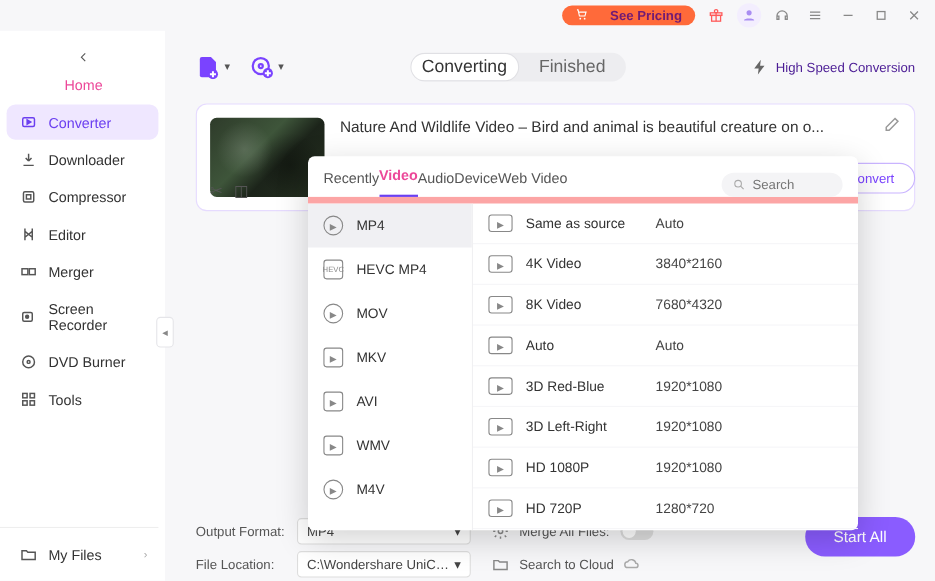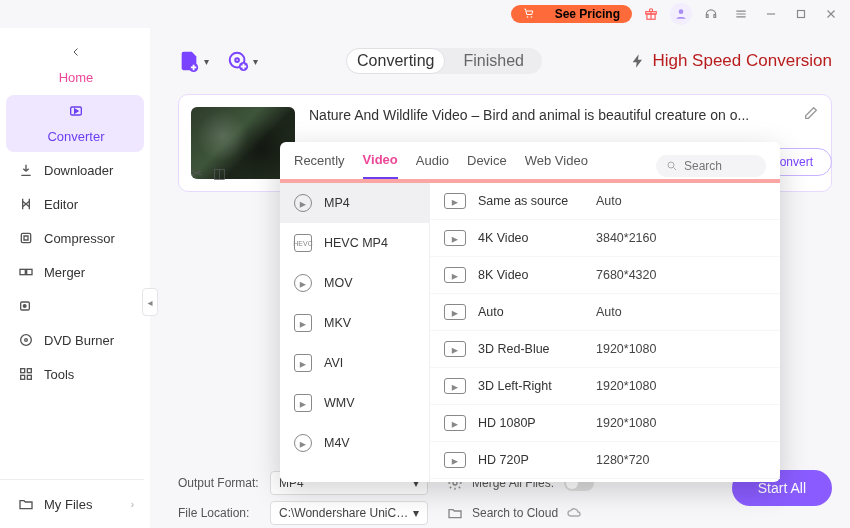--- a/index.html
+++ b/index.html
@@ -1,64 +1,64 @@
 <!DOCTYPE html>
 <html><head>
 <meta charset="utf-8">
 <style>
 * { box-sizing: border-box; margin: 0; padding: 0; font-family: -apple-system, BlinkMacSystemFont, "Segoe UI", sans-serif; }
 body { width: 850px; height: 528px; background: #f7f7f9; overflow: hidden; position: relative; }
 
 .titlebar { height: 28px; display: flex; justify-content: flex-end; align-items: center; padding: 0 8px; gap: 8px; }
-.see-pricing { background: #ff6a3a; color: #000000; border-radius: 12px; padding: 2px 12px; font-size: 12px; font-weight: 600; display: flex; gap: 20px; cursor: pointer; }
+.see-pricing { background: #ff6a3a; color: #701a75; border-radius: 12px; padding: 2px 12px; font-size: 12px; font-weight: 600; display: flex; gap: 20px; cursor: pointer; }
 .titlebar-icon { width: 22px; height: 22px; display: flex; align-items: center; justify-content: center; color: #888; cursor: pointer; }
 .titlebar-icon svg { width: 14px; height: 14px; }
 .avatar-icon { background: #f3eefe; border-radius: 50%; width: 22px; height: 22px; display:flex; align-items:center; justify-content:center; color:#a98df2;}
 
 .wrap { display: flex; height: calc(100% - 28px); }
 
 .sidebar { width: 150px; background: #fff; padding: 6px 6px 6px 0; display: flex; flex-direction: column; position: relative; }
 .sidebar-top { flex: 1; }
 .side-item { display: flex; align-items: center; gap: 10px; padding: 8px 10px 8px 12px; font-size: 13px; color: #333; border-radius: 8px; margin: 2px 0 2px 6px; cursor: pointer; }
 .side-item.home { color: #ec4899; font-weight: 400; flex-direction: column; }
 .side-item.home .icn { color: #555; }
-.side-item.active { background: #efe7ff; color: #6b3ff0; flex-direction: column; }
+.side-item.active { background: #efe7ff; color: #6b3ff0; }
 .side-item.active .icn { color: #6b3ff0; }
 .side-item .icn { width: 16px; height: 16px; display: flex; align-items: center; justify-content: center; color: #555; }
 .side-collapse { position: absolute; right: -8px; top: 260px; width: 16px; height: 28px; background: #fff; border: 1px solid #e5e5e9; border-radius: 4px; display:flex; align-items:center; justify-content:center; color:#888; cursor:pointer; font-size:10px;}
 .sidebar-bottom { border-top: 1px solid #eee; padding-top: 6px; }
 
 .main { flex: 1; position: relative; padding: 10px 18px 0 28px; }
 
 .toolbar { display: flex; align-items: center; justify-content: space-between; height: 46px; }
 .toolbar-left { display: flex; gap: 18px; align-items: center; }
 .tool-btn { display: flex; align-items: center; color: #7a43ff; cursor: pointer; }
 .tool-btn svg { width: 22px; height: 22px; }
 .chev { font-size: 10px; color: #555; margin-left: 4px; }
 
 .segmented { display: flex; background: #ededf0; border-radius: 16px; overflow: hidden; width: 196px; height: 26px; }
 .segmented div { flex: 1; display: flex; align-items: center; justify-content: center; font-size: 16px; color: #666; cursor: pointer; }
 .segmented div.on { background: #fff; border: 1px solid #e0e0e4; border-radius: 16px; color: #333; }
 
-.hispeed { display: flex; align-items: center; gap: 6px; font-size: 17px; color: #b91c1c; cursor: pointer; }
+.hispeed { display: flex; align-items: center; gap: 6px; font-size: 12px; color: #4c1d95; cursor: pointer; }
 .hispeed svg { width: 16px; height: 16px; color: #666; }
 
 .card { margin-top: 10px; background: #fff; border: 1px solid #e6dbff; border-radius: 10px; padding: 12px; display: flex; align-items: flex-start; gap: 14px; position: relative; }
 .thumb { width: 104px; height: 72px; border-radius: 6px; background: linear-gradient(135deg,#2e3b2a 0%, #3e553a 40%, #1c241a 60%, #253020 100%); position: relative; overflow:hidden;}
 .thumb::after { content:""; position:absolute; inset:0; background: radial-gradient(circle at 30% 40%, rgba(255,255,255,0.15), transparent 30%), radial-gradient(circle at 70% 60%, rgba(0,0,0,0.3), transparent 35%);}
 .card-title { font-size: 14px; color: #333; }
 .edit-title { position: absolute; right: 12px; top: 10px; color: #999; cursor: pointer; }
 .mini-tools { position:absolute; left: 12px; bottom: 10px; display:flex; gap: 10px; color:#555;}
 .mini-tools span { cursor:pointer; font-size:14px;}
 
 .convert-pill { position: absolute; right: 18px; top: 120px; border: 1px solid #c9b4ff; color: #7a43ff; background:#fff; border-radius: 16px; padding: 6px 18px; font-size: 12px; cursor: pointer; }
 
 
 .popup { position: absolute; left: 280px; top: 142px; width: 500px; height: 340px; background: #fff; box-shadow: 0 8px 30px rgba(0,0,0,0.18); border-radius: 6px; display: flex; flex-direction: column; z-index: 50; }
-.popup-tabs { display: flex; align-items: center; padding: 10px 14px 0 14px; gap: 18px; border-bottom: 4px solid #fca5a5; }
+.popup-tabs { display: flex; align-items: flex-end; padding: 10px 14px 0 14px; border-bottom: 6px solid #fca5a5; }
 .ptab { font-size: 13px; color: #555; padding-bottom: 10px; cursor: pointer; }
 .ptab.on { color: #ec4899; border-bottom: 2px solid #6b3ff0; font-weight: 600; }
 .popup-search { margin-left: auto; background: #f4f4f6; border-radius: 14px; padding: 4px 10px; display: flex; align-items: center; gap: 6px; width: 110px; }
 .popup-search input { border: none; background: transparent; outline: none; font-size: 12px; width: 70px; color: #666; }
 .popup-body { flex: 1; display: flex; overflow: hidden; }
 .fmt-col { width: 150px; border-right: 1px solid #f0f0f2; overflow-y: auto; }
 .fmt-item { display: flex; align-items: center; gap: 12px; padding: 11px 14px; font-size: 12.5px; color: #333; cursor: pointer; }
 .fmt-item.on { background: #f0f0f3; }
 .fmt-item .ficn { width: 18px; height: 18px; border: 1.5px solid #888; border-radius: 3px; display:flex; align-items:center; justify-content:center; color:#888;}
 .fmt-item .ficn.round { border-radius: 50%; }
@@ -159,50 +159,51 @@
         <span class="icn">
             <svg viewBox="0 0 24 24" width="16" height="16" fill="none" stroke="currentColor" stroke-width="2">
               <path d="M12 4v10m0 0l-4-4m4 4l4-4M5 20h14"></path>
             </svg>
           </span>
         <span>Downloader</span>
       </div>
       <div class="side-item">
         <span class="icn">
             <svg viewBox="0 0 24 24" width="16" height="16" fill="none" stroke="currentColor" stroke-width="2">
-              <path d="M7 4v16M17 4v16M7 8l10 8M17 8L7 16"></path>
-            </svg>
-          </span>
-        <span>Editor</span>
-      </div>
-      <div class="side-item">
-        <span class="icn">
-            <svg viewBox="0 0 24 24" width="16" height="16" fill="none" stroke="currentColor" stroke-width="2">
               <rect x="5" y="5" width="14" height="14" rx="2"></rect>
               <path d="M9 9h6v6H9z"></path>
             </svg>
           </span>
         <span>Compressor</span>
       </div>
       <div class="side-item">
         <span class="icn">
             <svg viewBox="0 0 24 24" width="16" height="16" fill="none" stroke="currentColor" stroke-width="2">
+              <path d="M7 4v16M17 4v16M7 8l10 8M17 8L7 16"></path>
+            </svg>
+          </span>
+        <span>Editor</span>
+      </div>
+      <div class="side-item">
+        <span class="icn">
+            <svg viewBox="0 0 24 24" width="16" height="16" fill="none" stroke="currentColor" stroke-width="2">
               <rect x="3" y="8" width="8" height="8"></rect>
               <rect x="13" y="8" width="8" height="8"></rect>
             </svg>
           </span>
         <span>Merger</span>
       </div>
       <div class="side-item">
         <span class="icn">
             <svg viewBox="0 0 24 24" width="16" height="16" fill="none" stroke="currentColor" stroke-width="2">
               <rect x="4" y="6" width="13" height="12" rx="2"></rect>
               <circle cx="10" cy="12" r="2" fill="currentColor"></circle>
             </svg>
           </span>
+        <span>Screen Recorder</span>
       </div>
       <div class="side-item">
         <span class="icn">
             <svg viewBox="0 0 24 24" width="16" height="16" fill="none" stroke="currentColor" stroke-width="2">
               <circle cx="12" cy="12" r="8"></circle>
               <circle cx="12" cy="12" r="2"></circle>
             </svg>
           </span>
         <span>DVD Burner</span>
       </div>

